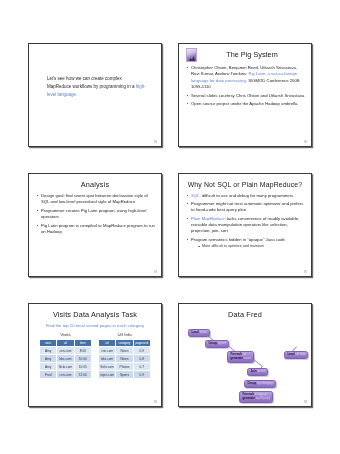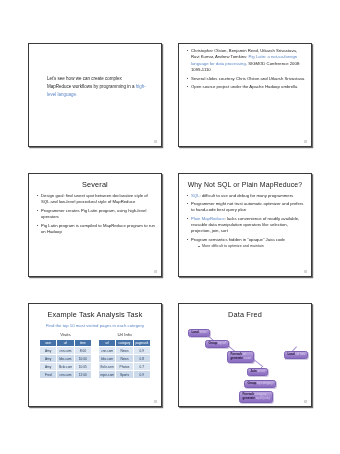--- a/index.html
+++ b/index.html
@@ -196,29 +196,35 @@
 <div class="page">
   <div class="grid">
 
     <div class="slide">
       <div class="s1-body">
         <span>Let's see how we can create complex MapReduce workflows by programming in a </span><span class="accent">high-level language.</span>
       </div>
     </div>
 
     <div class="slide">
+      <div class="pig-head">
+        <div class="pig-icon">
+            <i></i>
+          </div>
+        <div class="pig-title">The Pig System</div>
+      </div>
       <ul class="bl">
         <li><span>Christopher Olston, Benjamin Reed, Utkarsh Srivastava, Ravi Kumar, Andrew Tomkins: </span><span class="accent">Pig Latin: a not-so-foreign language for data processing</span><span>. SIGMOD Conference 2008: 1099-1110</span></li>
         <li><span>Several slides courtesy Chris Olston and Utkarsh Srivastava</span></li>
         <li><span>Open source project under the Apache Hadoop umbrella</span></li>
       </ul>
     </div>
 
     <div class="slide">
-      <div class="s-title">Several</div>
+      <div class="s-title">Analysis</div>
       <ul class="bl">
         <li><span>Design goal: find sweet spot between declarative style of SQL and low-level procedural style of MapReduce</span></li>
         <li><span>Programmer creates Pig Latin program, using high-level operators</span></li>
         <li><span>Pig Latin program is compiled to MapReduce program to run on Hadoop</span></li>
       </ul>
     </div>
 
     <div class="slide">
       <div class="s-title small">Why Not SQL or Plain MapReduce?</div>
       <ul class="bl">
@@ -227,21 +233,21 @@
         <li><span class="accent">Plain MapReduce</span><span>: lacks convenience of readily available, reusable data manipulation operators like selection, projection, join, sort</span></li>
         <li><span>Program semantics hidden in "opaque" Java code</span>
           <ul class="sub">
             <li>More difficult to optimize and maintain</li>
           </ul>
         </li>
       </ul>
     </div>
 
     <div class="slide">
-      <div class="s-title">Example Task Analysis Task</div>
+      <div class="s-title">Visits Data Analysis Task</div>
       <div class="subtitle-blue">Find the top 10 most visited pages in each category</div>
       <div class="tables">
 
         <div class="tbl-wrap">
           <div class="tbl-cap">Visits</div>
           <table class="data">
             <thead>
               <tr>
                 <th>user</th>
                 <th>url</th>

